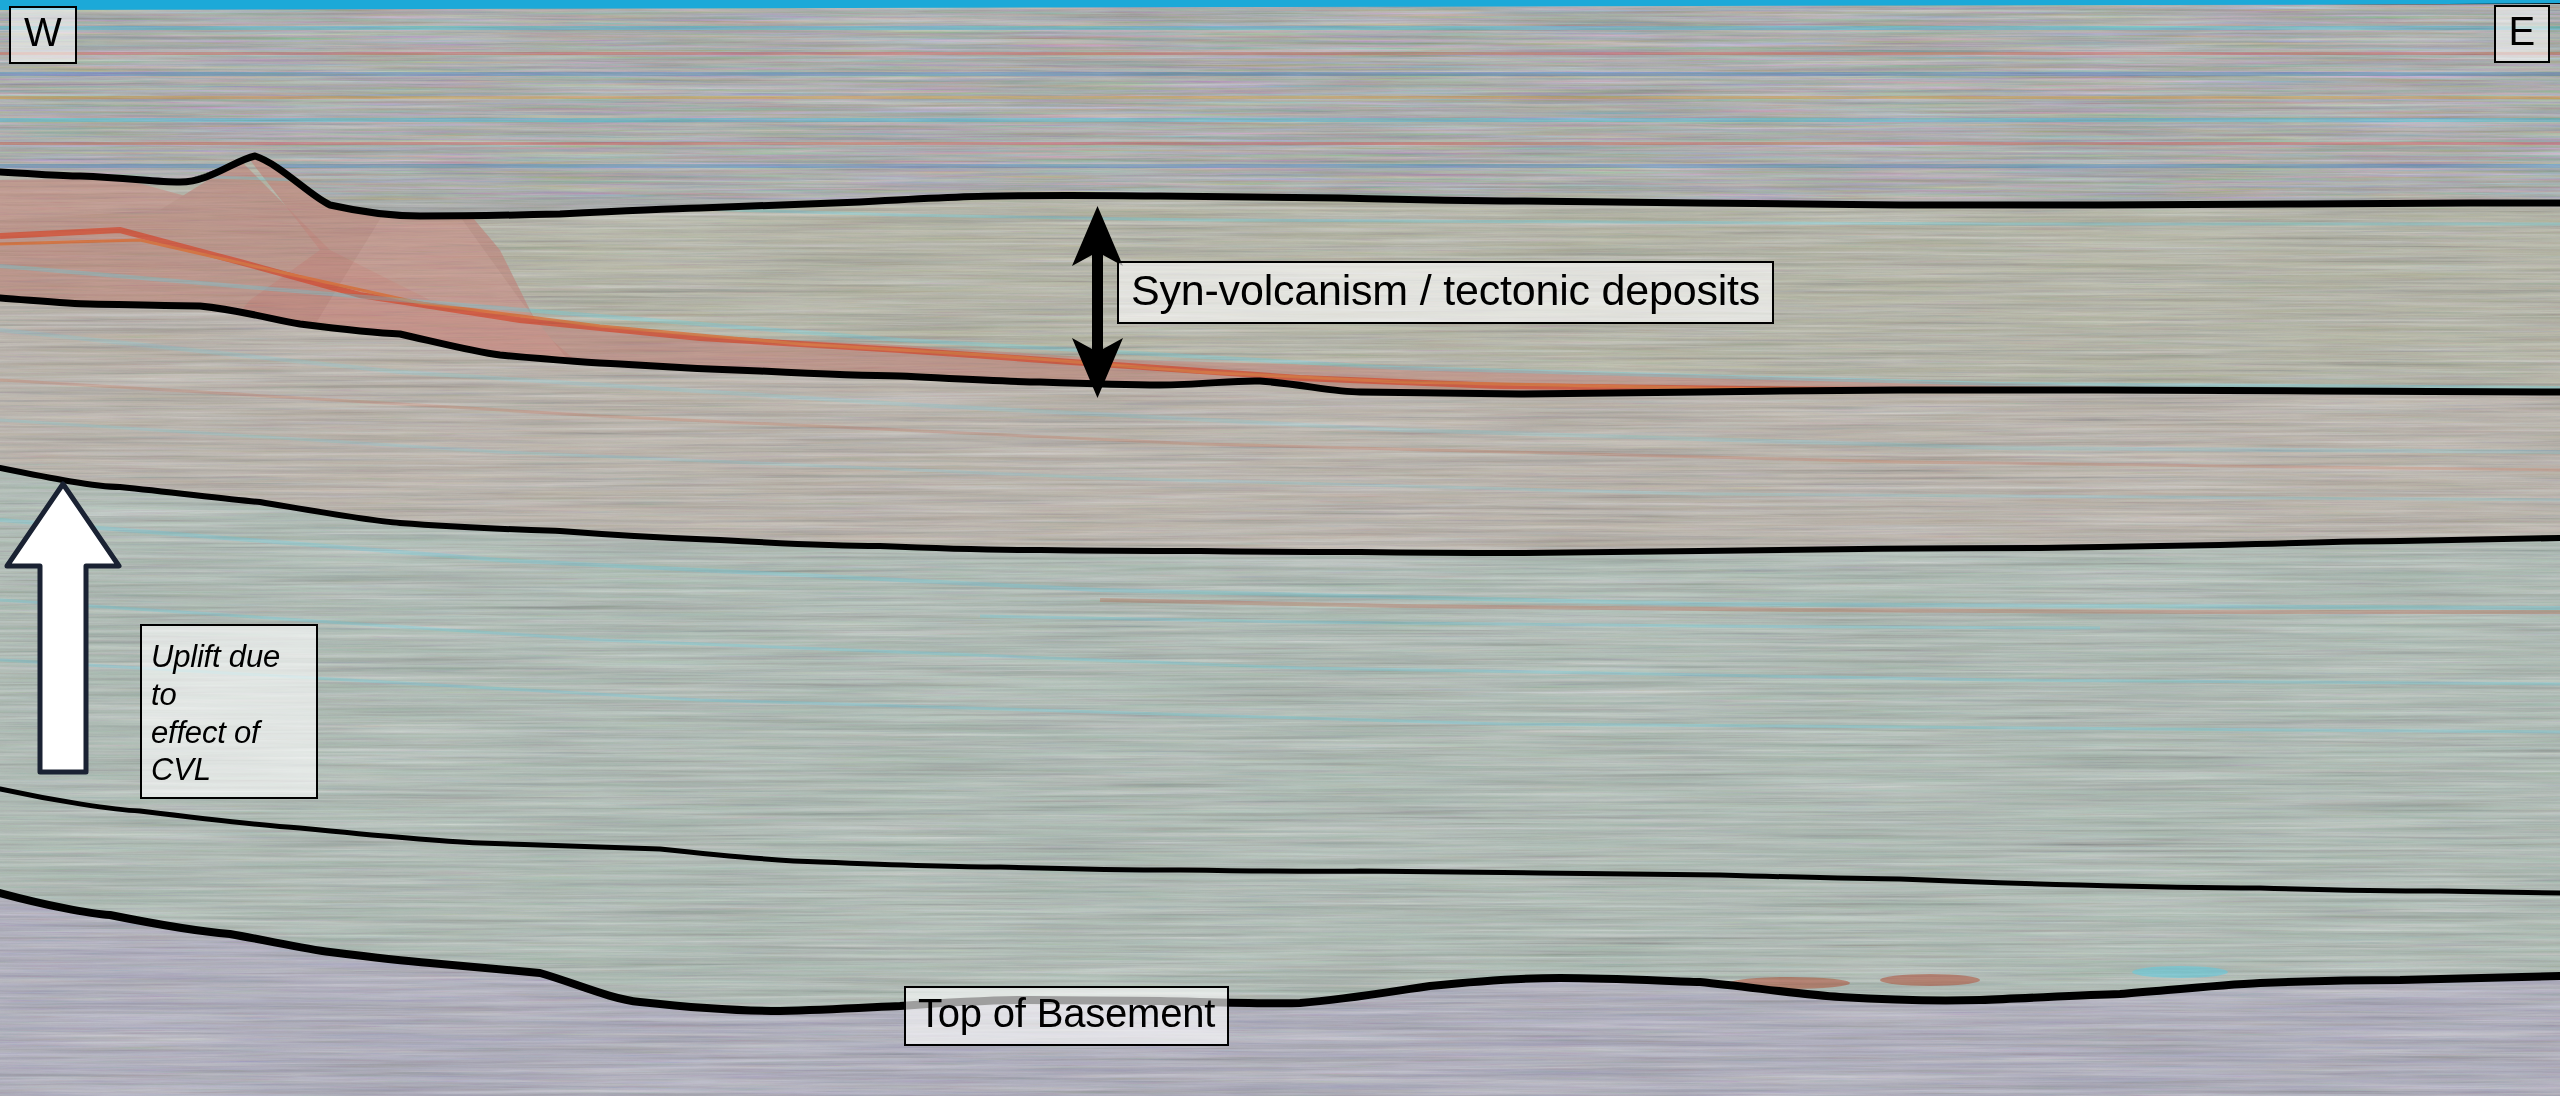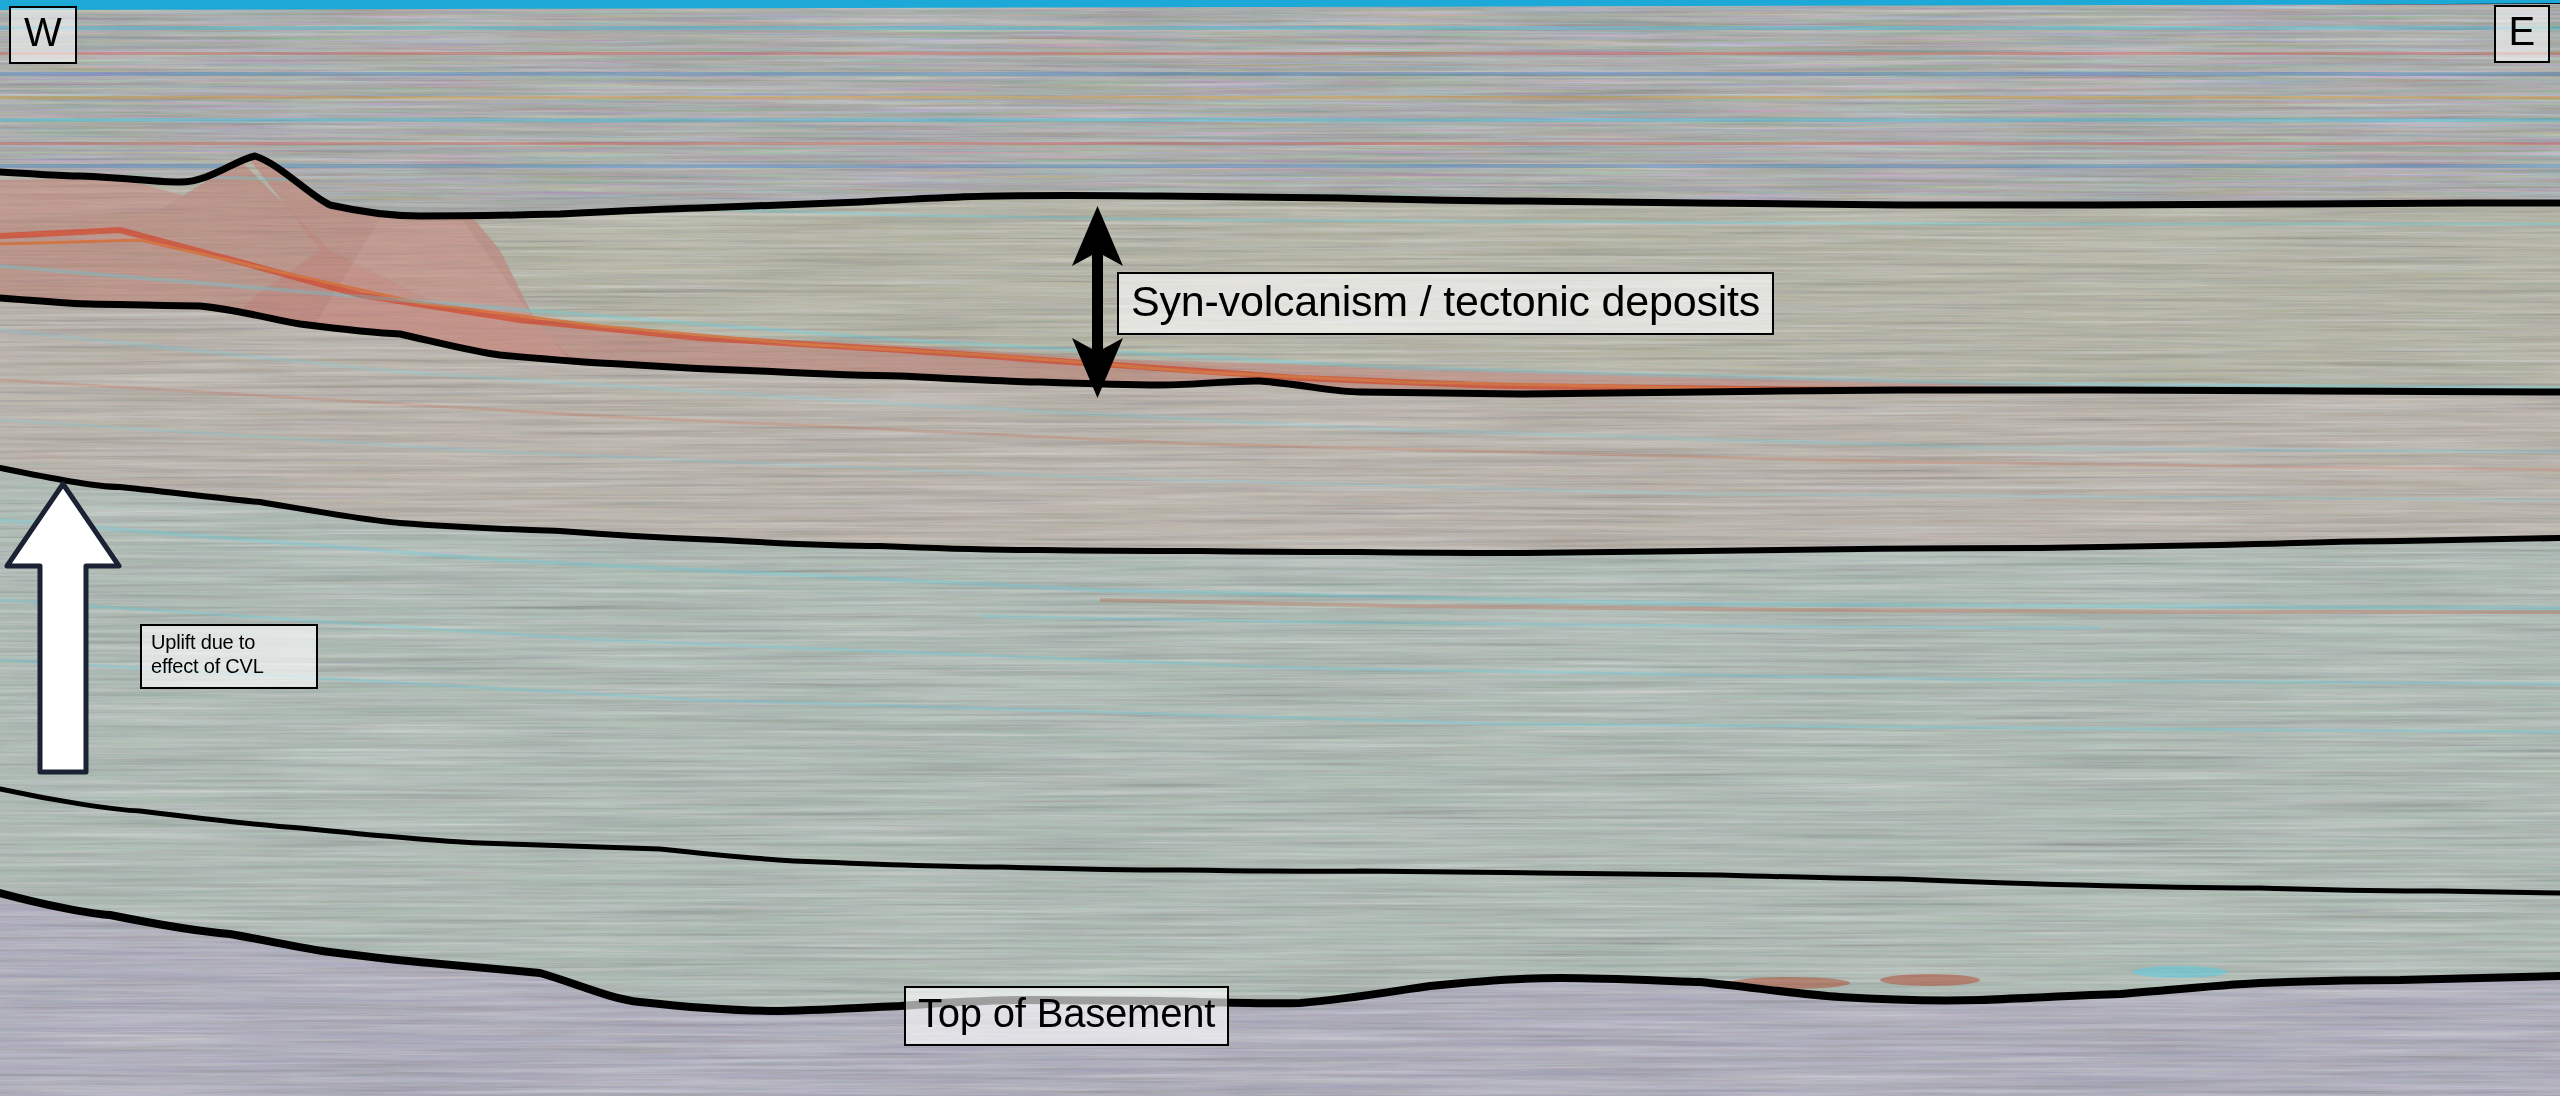--- a/index.html
+++ b/index.html
@@ -16,25 +16,25 @@
     color:#000;
     font-family:"Liberation Sans",sans-serif;
     line-height:1.04;
     white-space:pre;
     letter-spacing:-0.2px;
     box-sizing:border-box;
   }
   .lbl.big{ font-size:43px; padding:5px 12px 9px 12px; }
   .lbl.med{ font-size:40px; padding:5px 12px 9px 12px; }
   .lbl.corner{ font-size:40px; padding:4px 13px 8px 13px; background:rgba(255,255,255,0.55);}
-  .lbl.small{ font-size:20px; padding:4px 9px 8px 9px; line-height:1.22; white-space:normal;}
+  .lbl.small{ font-size:31px; padding:12px 9px 8px 9px; line-height:1.22; white-space:normal;font-style:italic;}
 
   #lbl-W{ left:9px;  top:6px; }
   #lbl-E{ right:10px; top:5px; }
-  #lbl-syn{  left:1117px; top:272px; }
+  #lbl-syn{  left:1117px; top:261px; }
   #lbl-paleo{ left:1118px; top:524px; }
   #lbl-basement{ left:904px; top:970px;margin-top:16px; }
   #lbl-crust{ left:1453px; top:1021px; }
   #lbl-uplift{ left:140px; top:624px; width:178px;}
 </style>
 </head>
 <body>
 
 <div id="stage">
 

